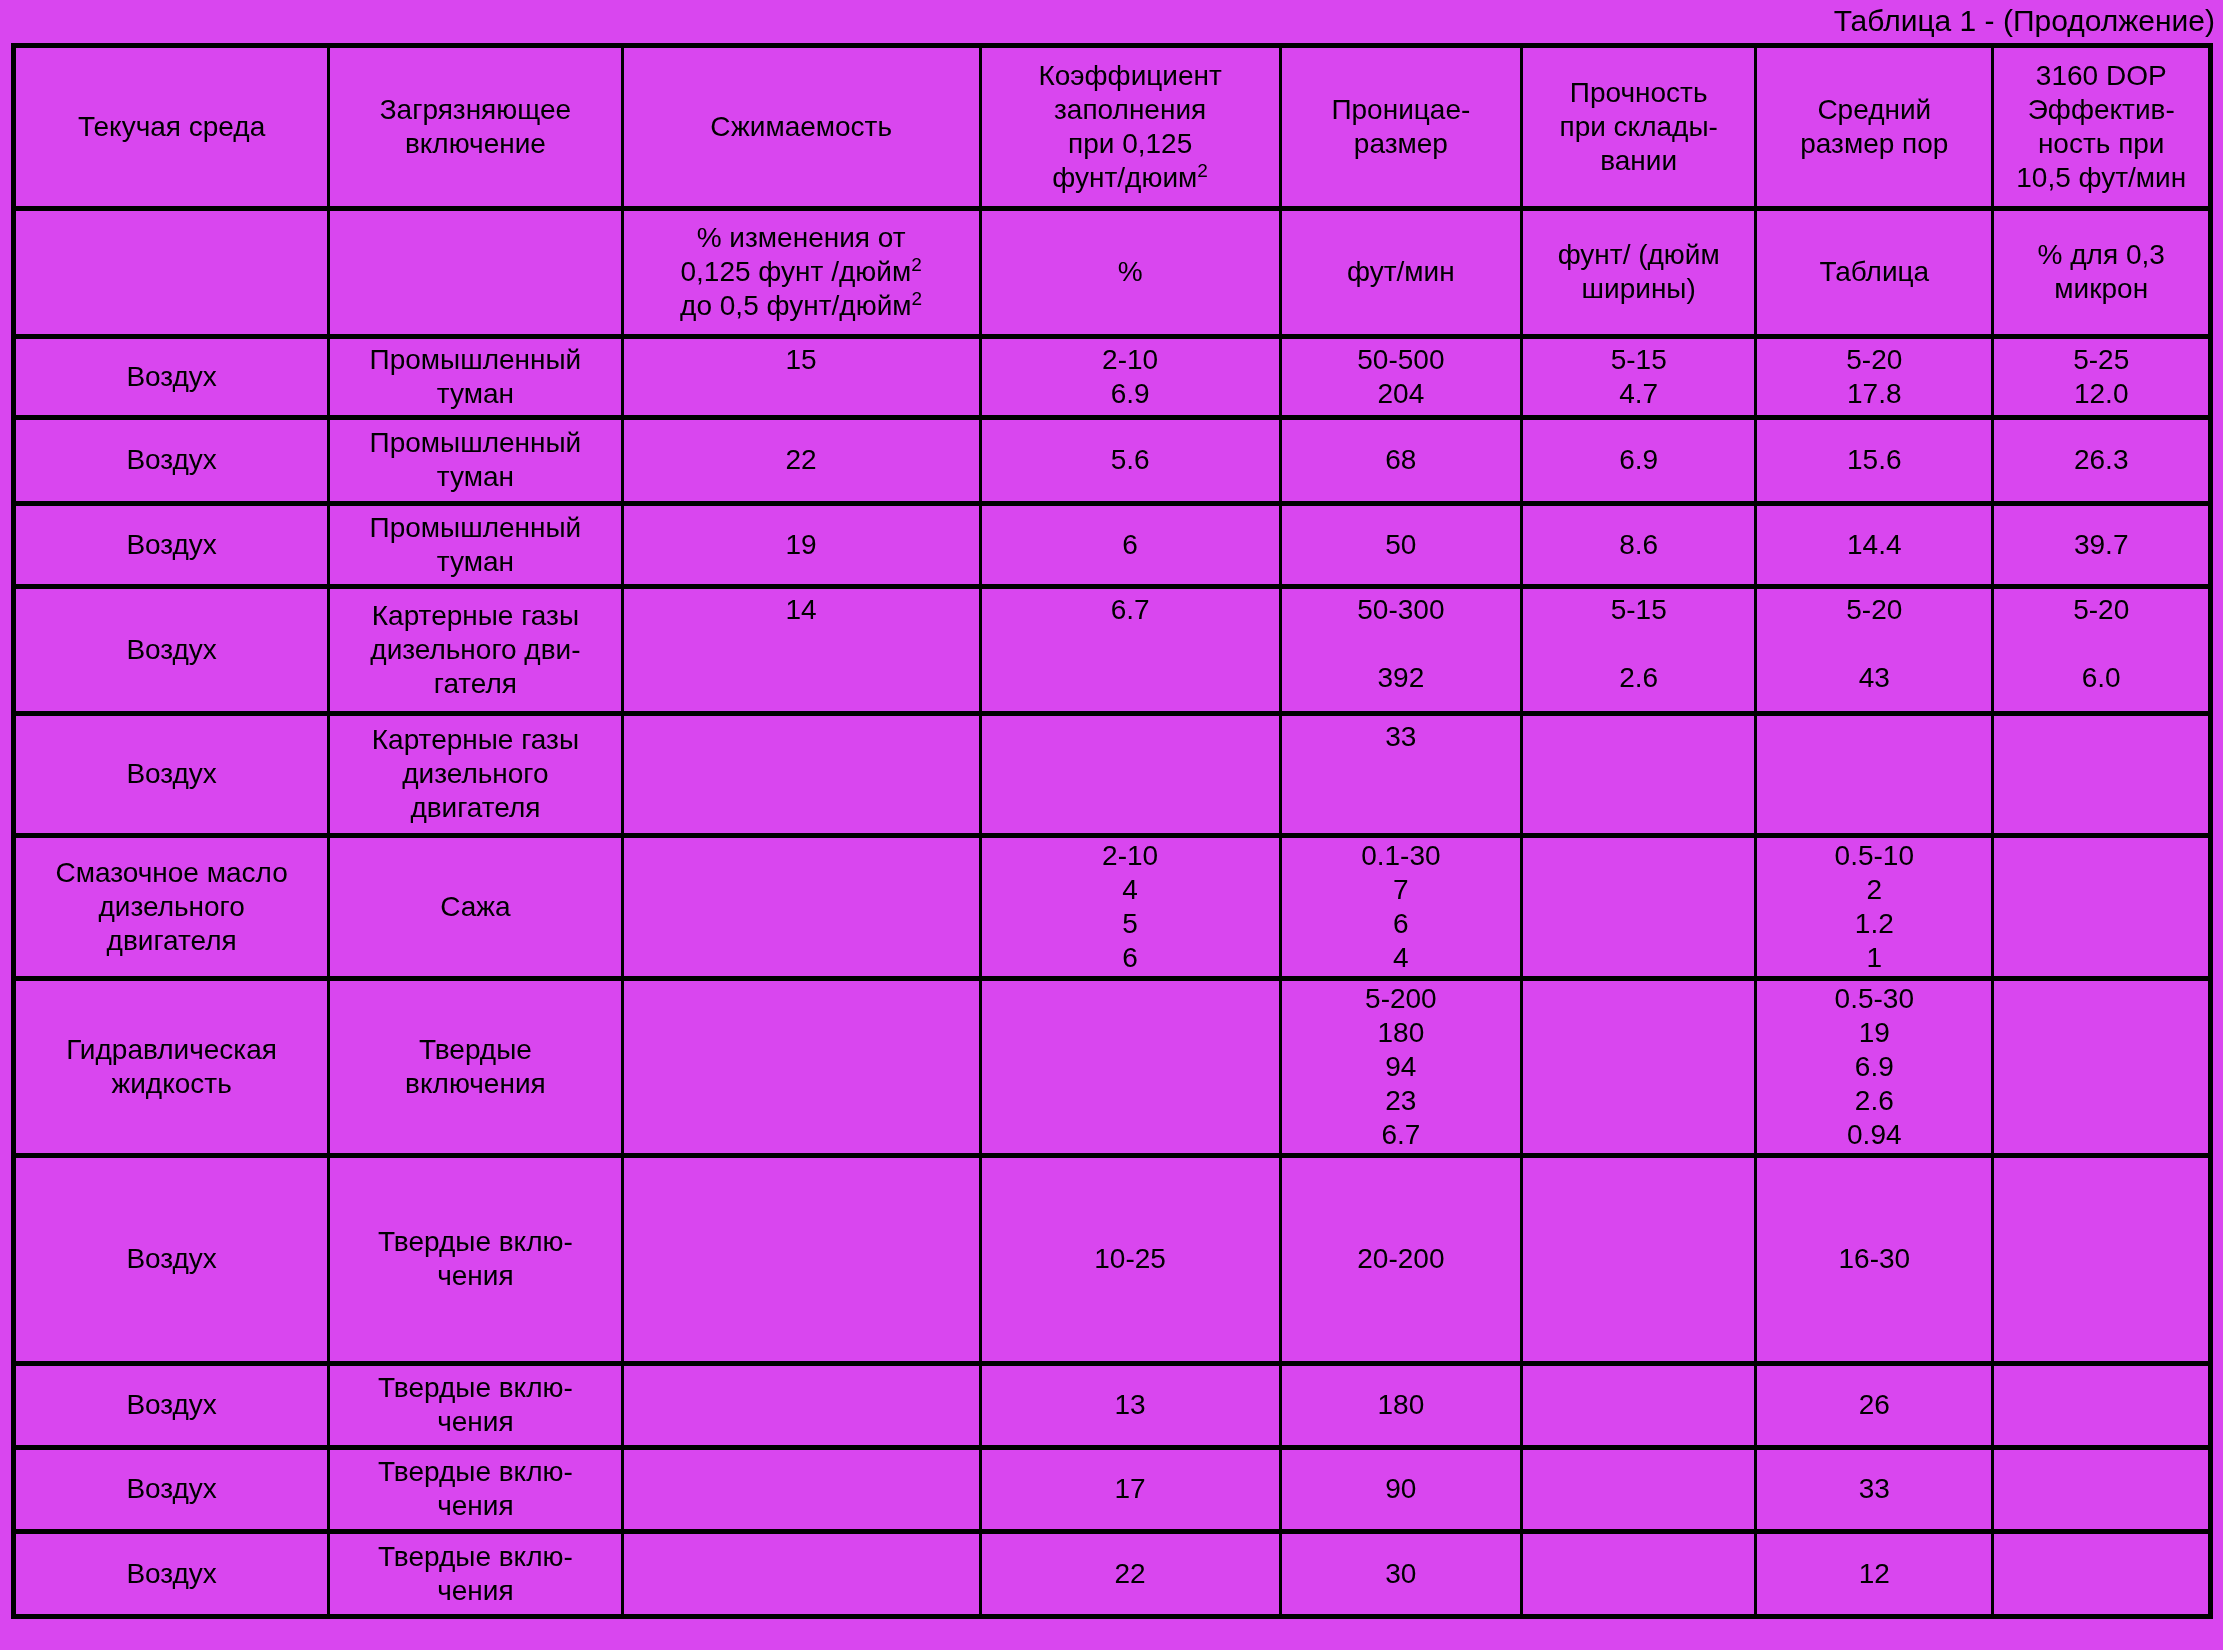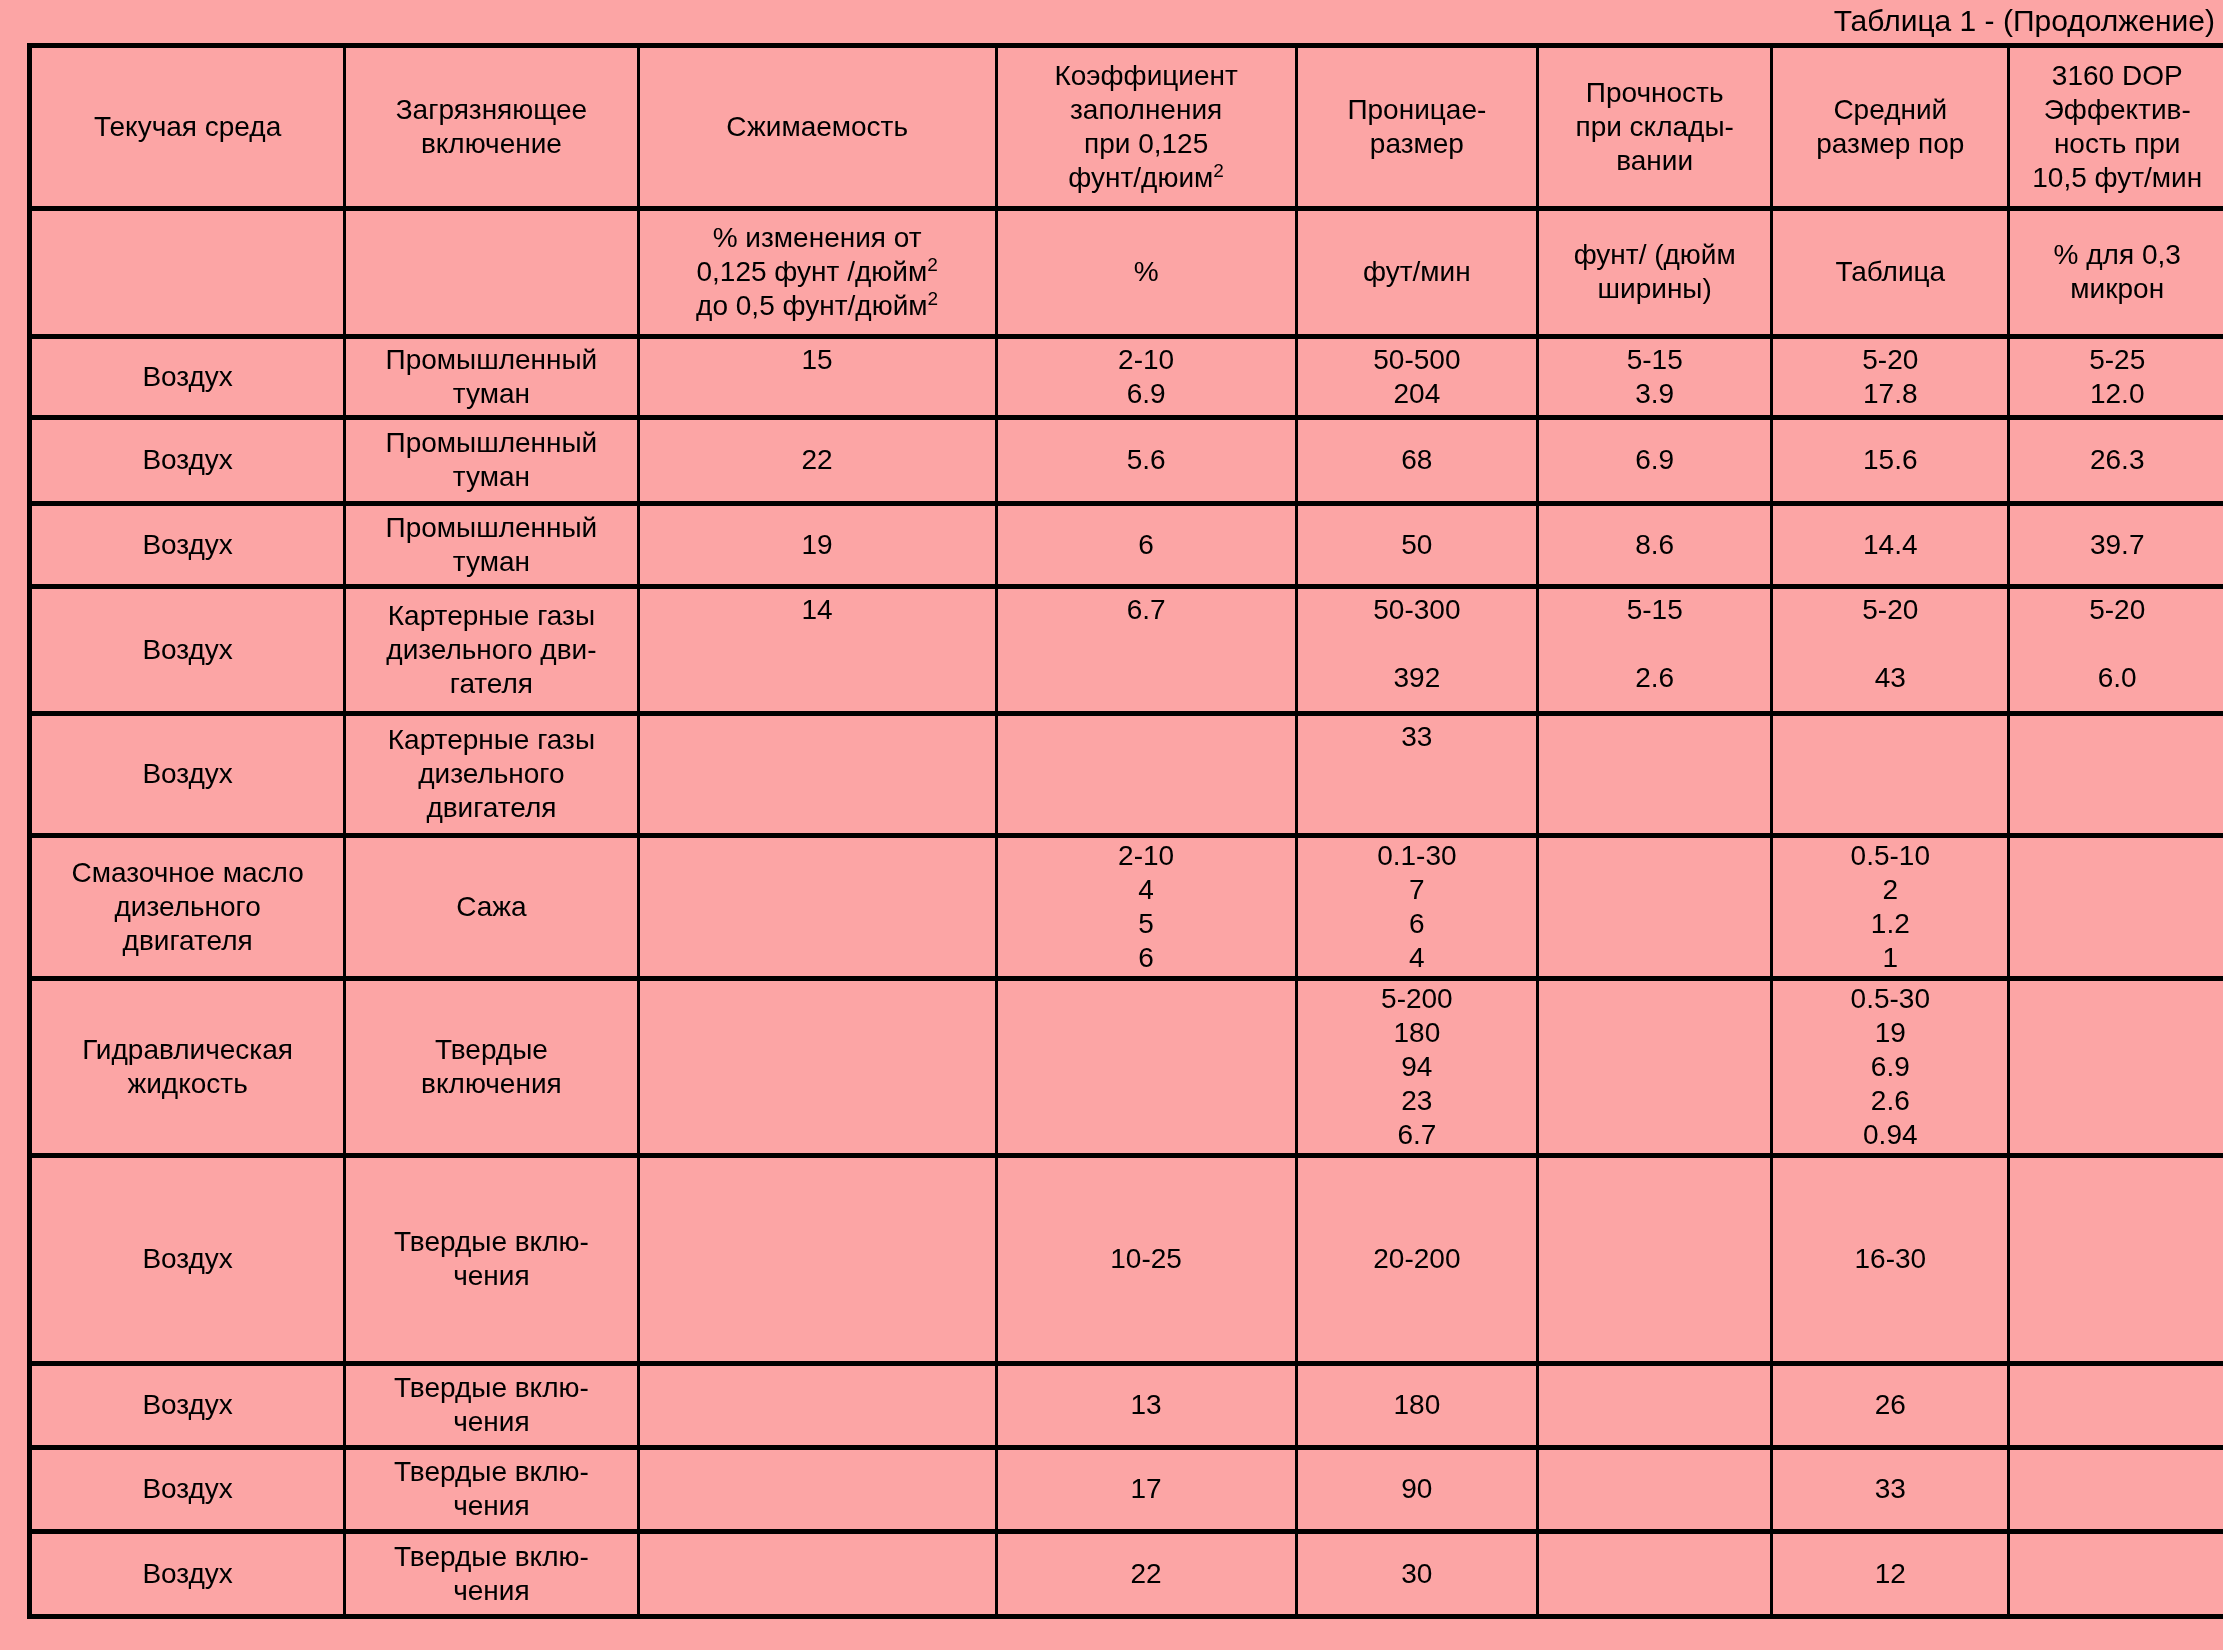--- a/index.html
+++ b/index.html
@@ -1,23 +1,22 @@
 <!DOCTYPE html>
 <html style="font-size:14.5px"><head>
 <meta charset="utf-8">
 <style>
   html,body{margin:0;padding:0;background:#ffffff;}
   .page{
     position:relative;
     width:2224px;height:1651px;
-    background:#fca5a5;color:#000000;
+    background:#d946ef;color:#000000;
     font-family:"Liberation Sans","DejaVu Sans",sans-serif;
     overflow:hidden;
     box-sizing:border-box;
-    padding-left:16px;
   }
   .title{
     font-size:30px;
     line-height:34px;
     text-align:right;
     padding:3.6px 9px 5.4px 0;
     white-space:nowrap;
   }
   table.main{
     border-collapse:collapse;
@@ -163,21 +162,21 @@
           <td>
             <div class="ln">2-10</div>
             <div class="ln">6.9</div>
           </td>
           <td>
             <div class="ln">50-500</div>
             <div class="ln">204</div>
           </td>
           <td>
             <div class="ln">5-15</div>
-            <div class="ln">3.9</div>
+            <div class="ln">4.7</div>
           </td>
           <td>
             <div class="ln">5-20</div>
             <div class="ln">17.8</div>
           </td>
           <td>
             <div class="ln">5-25</div>
             <div class="ln">12.0</div>
           </td>
         </tr>

